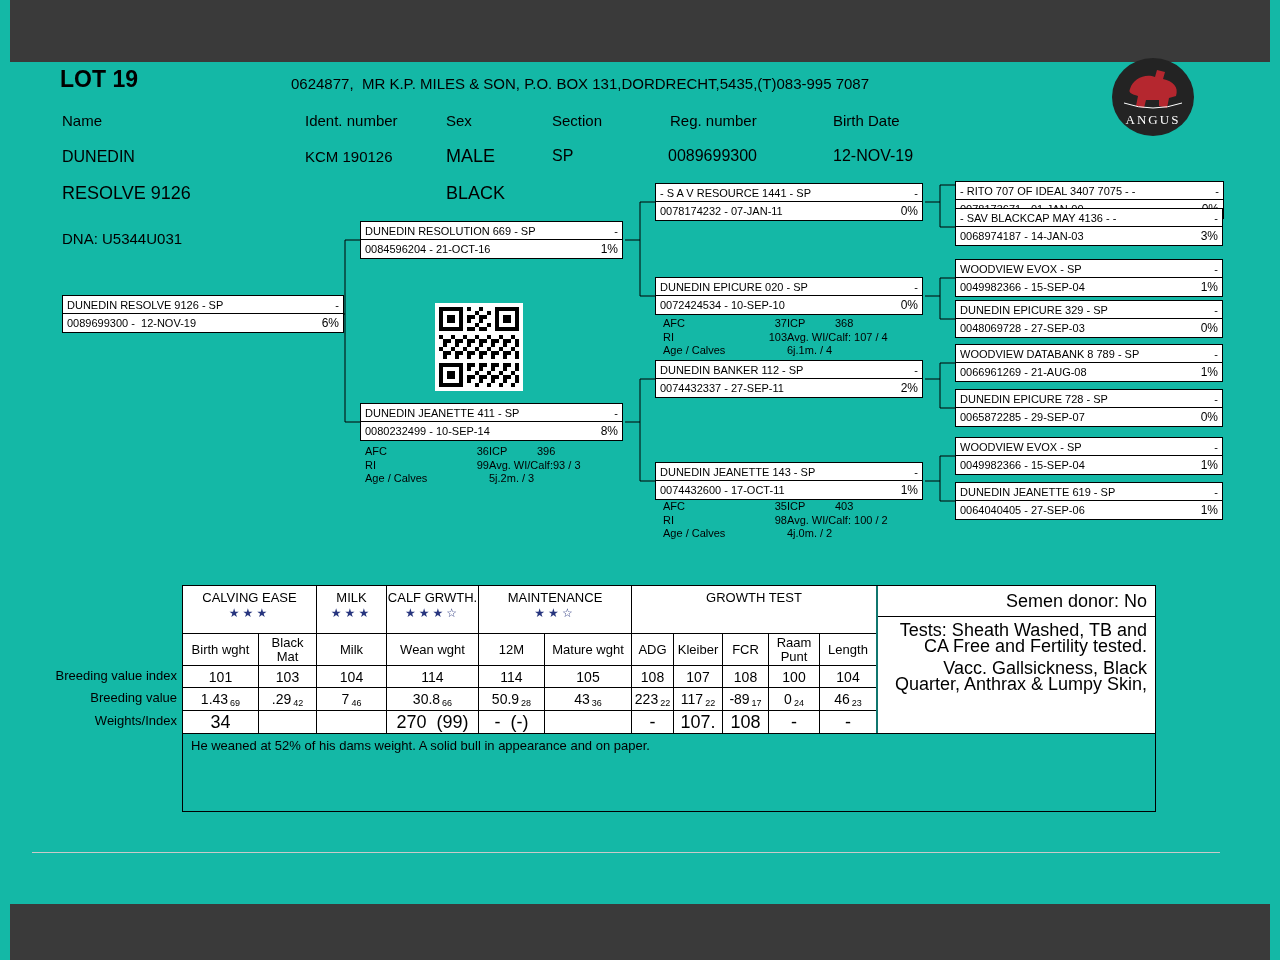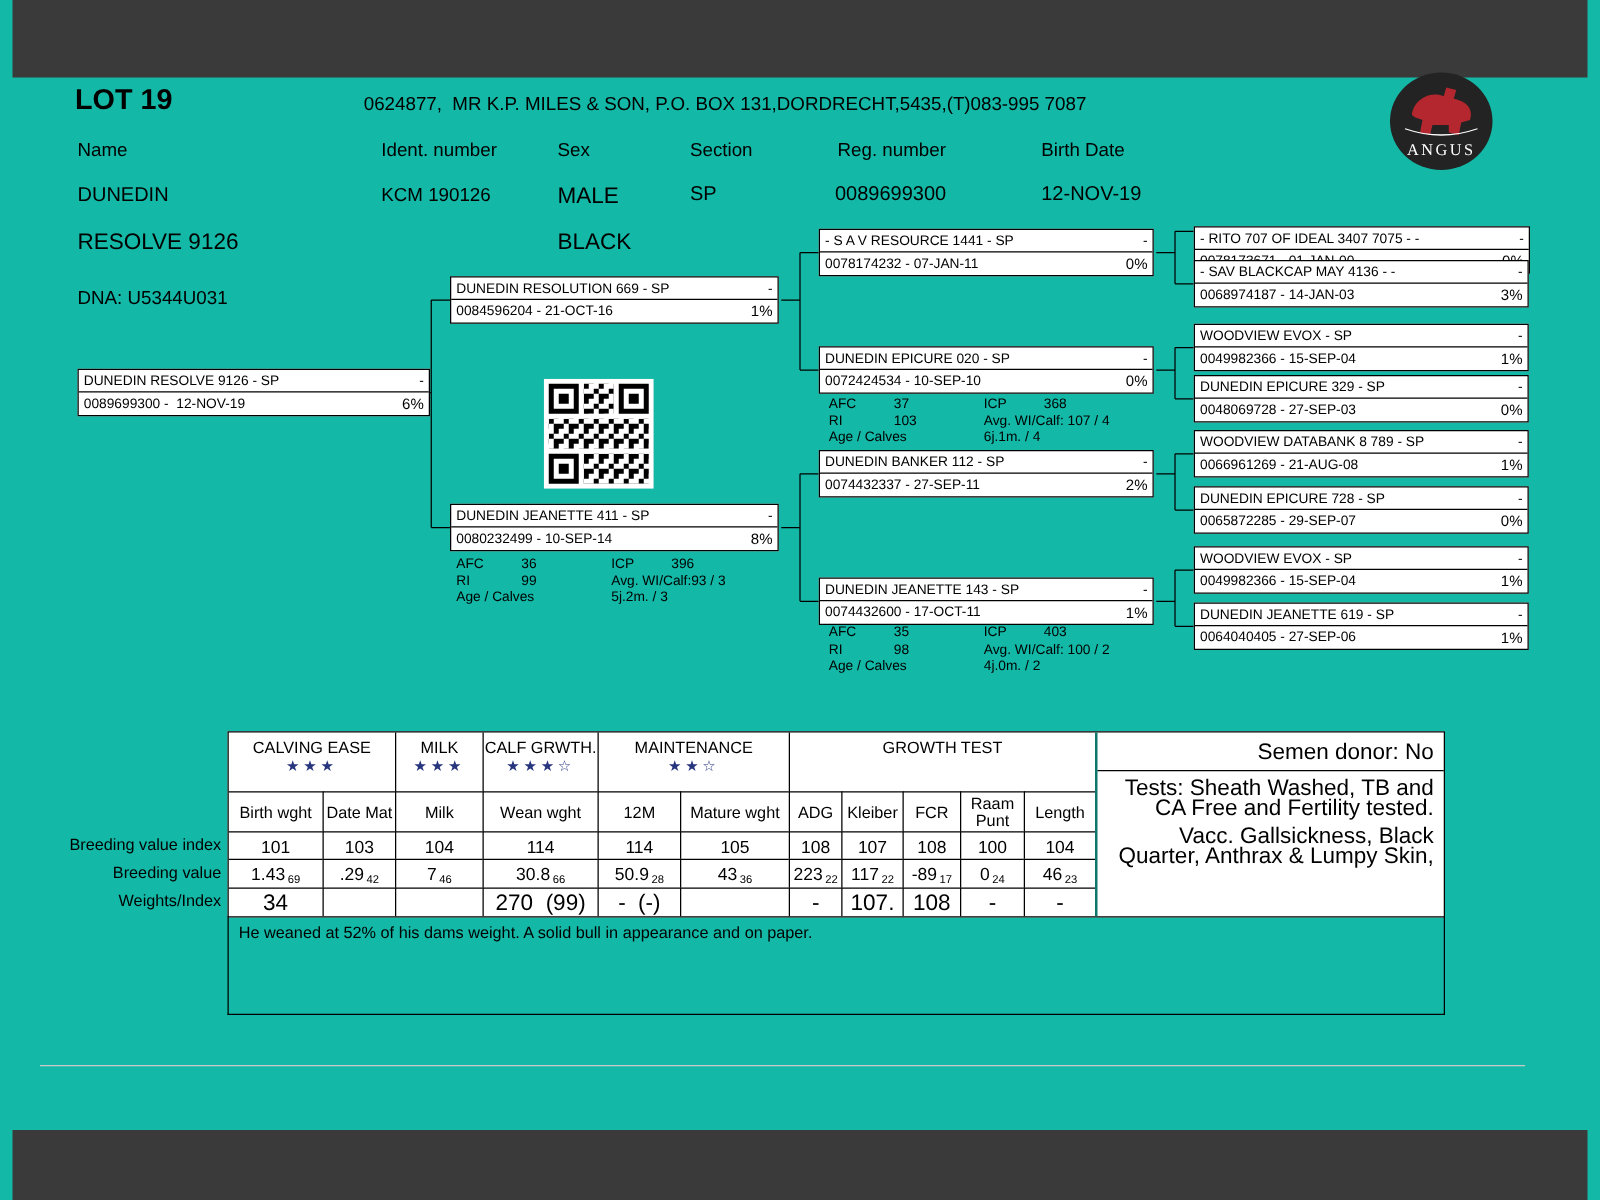--- a/index.html
+++ b/index.html
@@ -24,21 +24,21 @@
   .pr1, .pr2 { display:flex; justify-content:space-between; align-items:center; padding:0 4px; height:18px; font-size:11px; }
   .pr1 { border-bottom:1px solid #000; }
   .pr2 .pn { white-space:pre; }
   .pp { font-size:12px; }
 
   .connectors { position:absolute; left:0; top:0; pointer-events:none; }
 
   .stats { position:absolute; font-size:11px; line-height:13.5px; }
   .srow { display:flex; }
   .s-l { width:52px; }
-  .s-v { width:72px; }
+  .s-v { width:72px;text-align:right; }
   .s-l2 { width:48px; }
   .s-wide { flex:1; }
   .s-agel { width:124px; }
 
   .qr { position:absolute; left:435px; top:303px; }
 
   
   .bvtable { position:absolute; left:182px; top:585px; border:1px solid #000; display:grid;
              grid-template-columns:75px 58px 70px 92px 66px 87px 42px 49px 46px 51px 57px 279px;
              grid-template-rows:47px 32px 22px 23px 23px; background:#fff; }
@@ -375,21 +375,21 @@
       <span class="stars"></span>
     </div>
 
     <div class="side bt0" style="grid-column:12;grid-row:1/6">
       <div class="semen">Semen donor: No</div>
       <div class="tests">Tests: Sheath Washed, TB and CA Free and Fertility tested.</div>
       <div class="vacc">Vacc. Gallsickness, Black Quarter, Anthrax &amp; Lumpy Skin,</div>
     </div>
 
     <div class="tc th bl0" style="grid-column:1;grid-row:2">Birth wght</div>
-    <div class="tc th" style="grid-column:2;grid-row:2">Date Mat</div>
+    <div class="tc th" style="grid-column:2;grid-row:2">Black Mat</div>
     <div class="tc th" style="grid-column:3;grid-row:2">Milk</div>
     <div class="tc th" style="grid-column:4;grid-row:2">Wean wght</div>
     <div class="tc th" style="grid-column:5;grid-row:2">12M</div>
     <div class="tc th" style="grid-column:6;grid-row:2">Mature wght</div>
     <div class="tc th" style="grid-column:7;grid-row:2">ADG</div>
     <div class="tc th" style="grid-column:8;grid-row:2">Kleiber</div>
     <div class="tc th" style="grid-column:9;grid-row:2">FCR</div>
     <div class="tc th" style="grid-column:10;grid-row:2">Raam Punt</div>
     <div class="tc th" style="grid-column:11;grid-row:2">Length</div>
 

